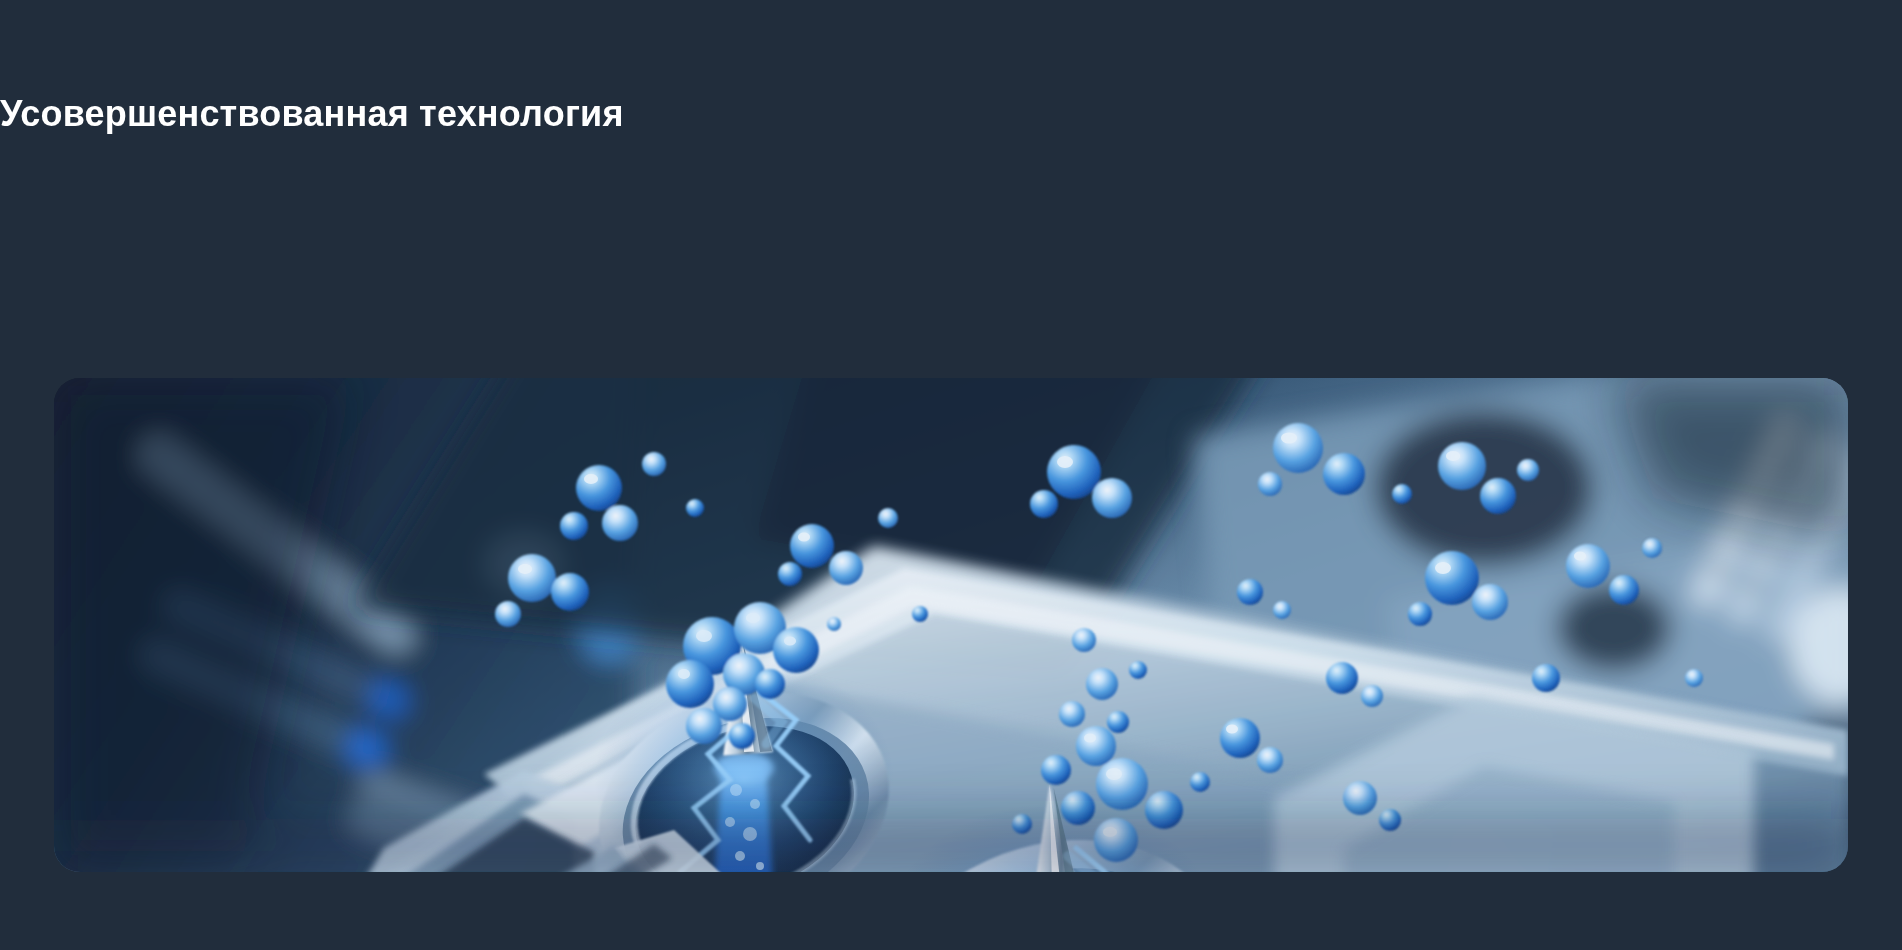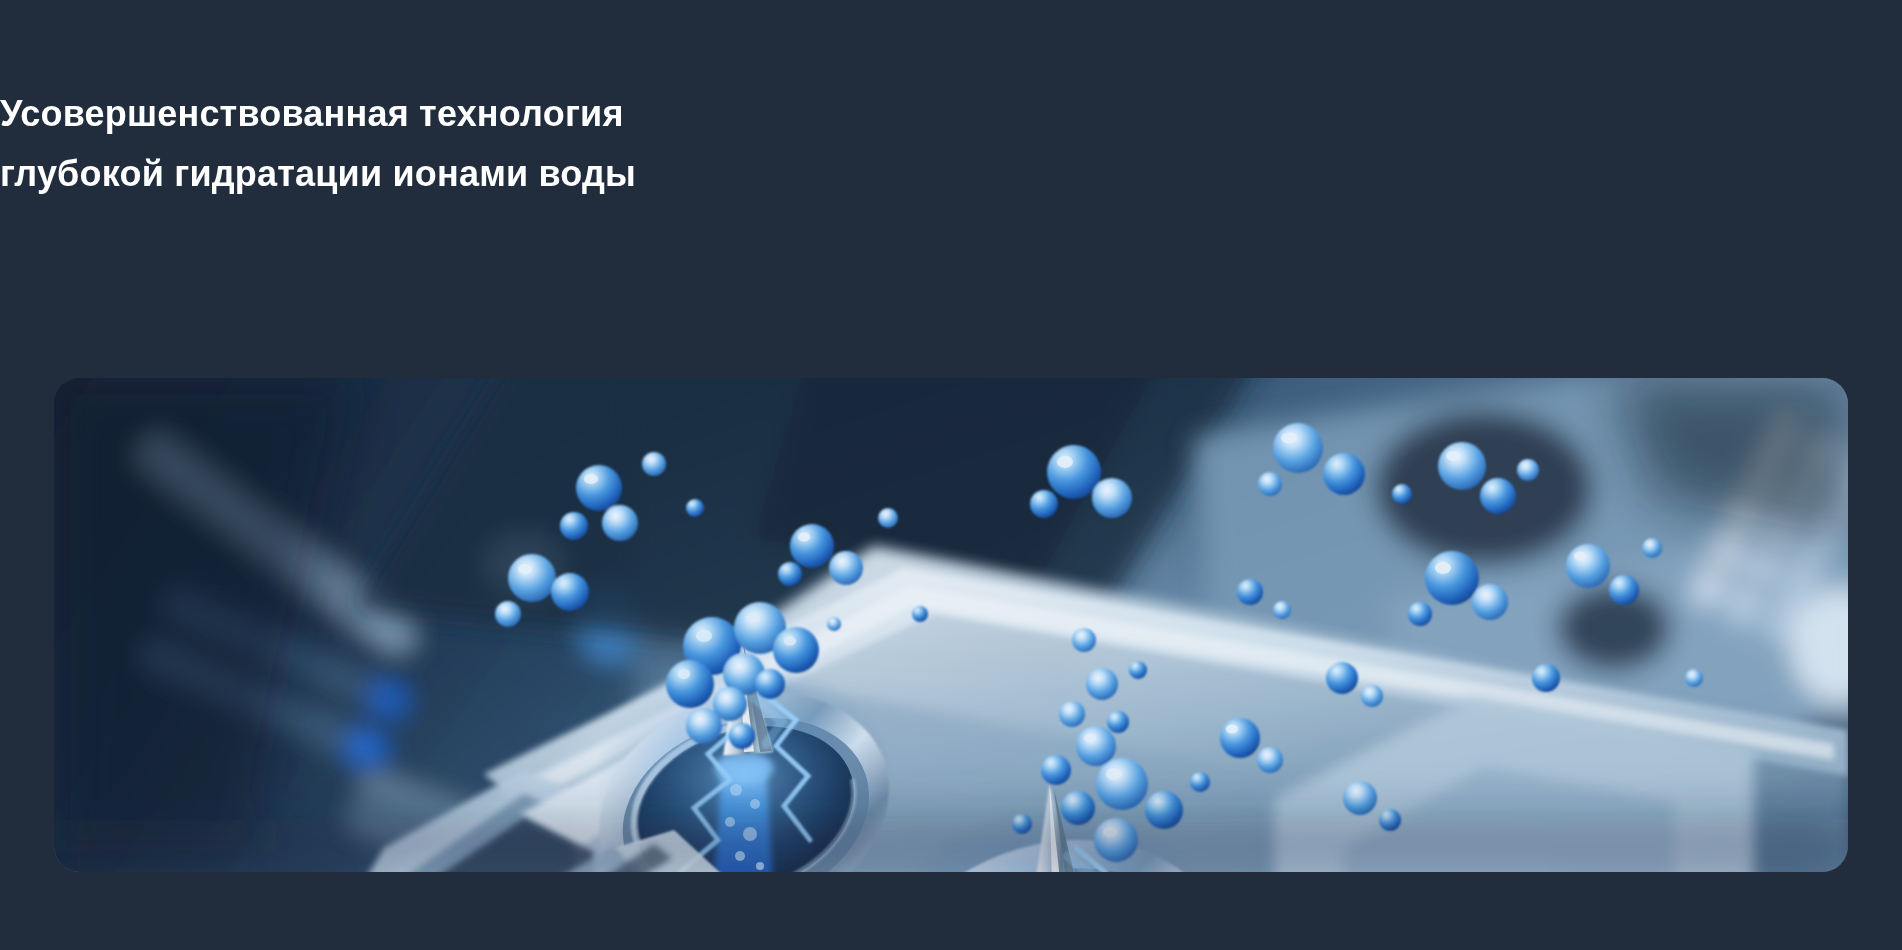--- a/index.html
+++ b/index.html
@@ -48,21 +48,20 @@
   }
   #photo-svg { display: block; width: 100%; height: 100%; }
 </style>
 </head>
 <body>
 
 <div id="page" style="background: rgb(33, 45, 60);">
 
   <div id="headline" style="color: rgb(255, 255, 255);">
     <span class="line">Усовершенствованная технология</span>
-    <span class="line">глубокой гидратации ионами воды</span>
   </div>
 
   <div id="photo-panel" style="border-radius: 26px;">
     <svg id="photo-svg" viewBox="0 0 1794 494" preserveAspectRatio="xMidYMid slice">
       <defs>
 
         <linearGradient id="scene" x1="0" y1="0.1" x2="1" y2="0.95">
           <stop offset="0" stop-color="#16202e"></stop>
           <stop offset="0.16" stop-color="#1b2c40"></stop>
           <stop offset="0.34" stop-color="#3b5a76"></stop>

